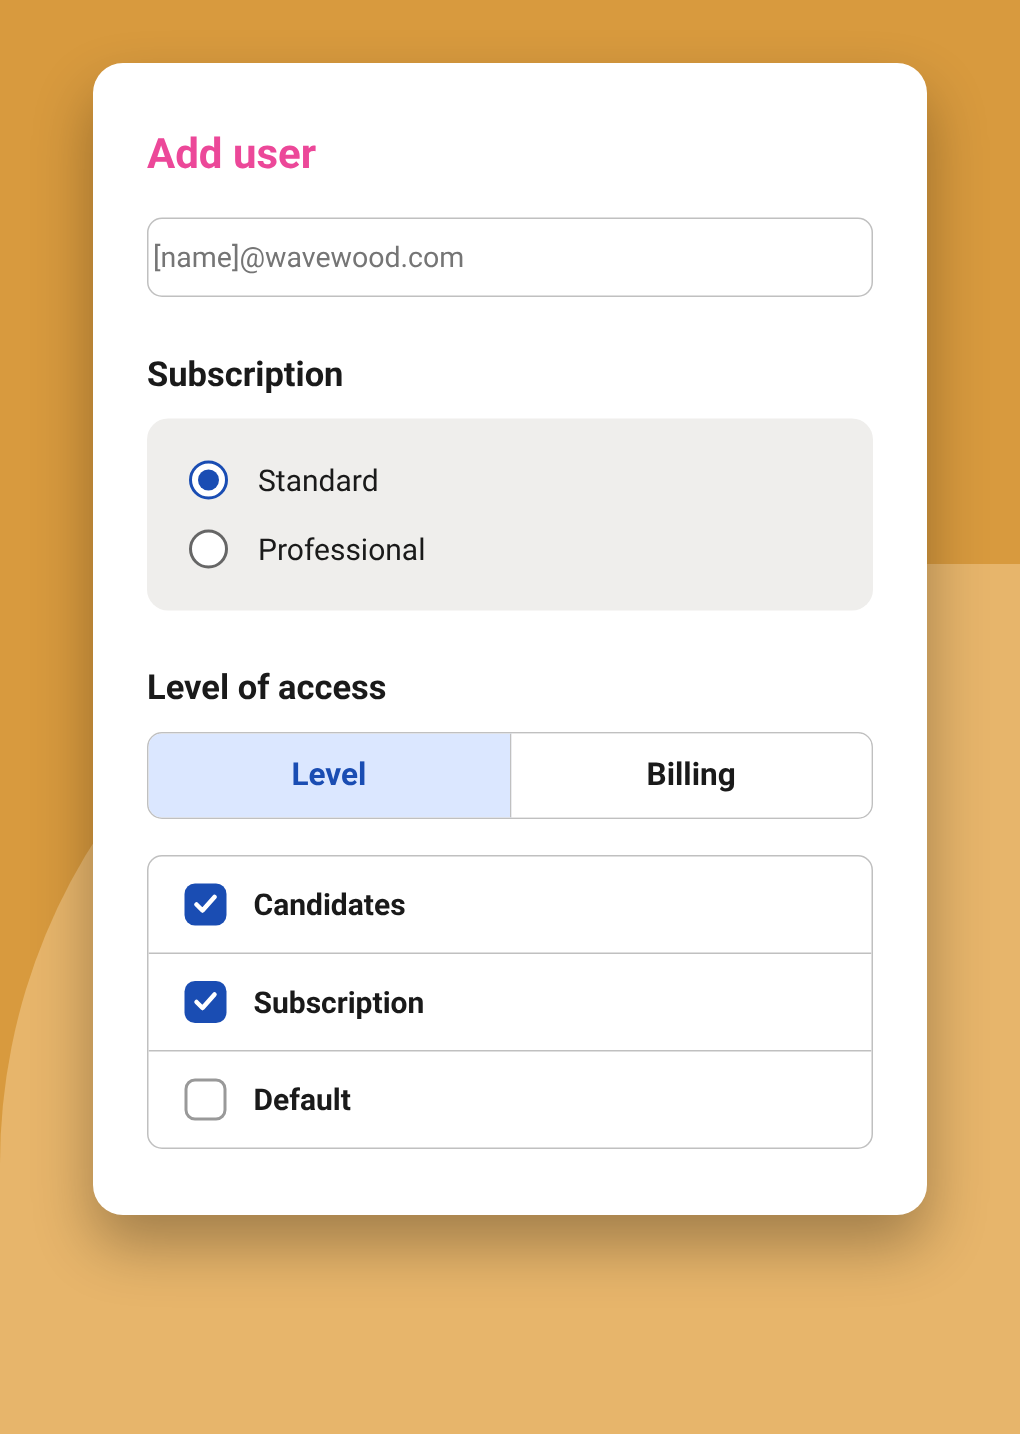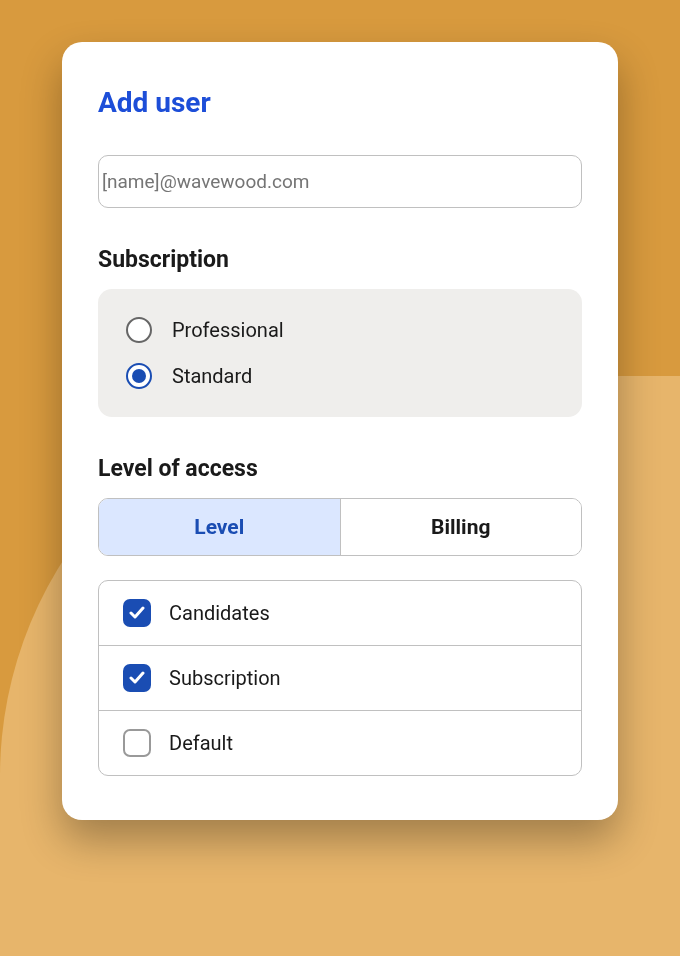--- a/index.html
+++ b/index.html
@@ -36,22 +36,22 @@
       background: #ffffff;
       border-radius: 20px;
       padding: 44px 36px 44px 36px;
       box-shadow: 0 20px 40px rgba(0,0,0,0.3);
       z-index: 1;
     }
     
     .title {
       font-size: 28px;
       font-weight: 700;
-      color: #1d4ed8;
-      margin-bottom: 36px;
+      color: #ec4899;
+      margin-bottom: 26px;
     }
     
     .input-field {
       width: 100%;
       padding: 14px 3px;
       font-size: 19px;
       color: #333;
       border: 1px solid #c0c0c0;
       border-radius: 10px;
       outline: none;
@@ -170,21 +170,21 @@
       background: #1a4db3;
     }
     
     .checkbox-box.unchecked {
       background: #fff;
       border: 2px solid #999;
     }
     
     .checkbox-label {
       font-size: 20px;
-      font-weight: 400;
+      font-weight: 700;
       color: #1a1a1a;
     }
     
     .checkmark {
       stroke: #fff;
       stroke-width: 3;
       fill: none;
       stroke-linecap: round;
       stroke-linejoin: round;
     }
@@ -197,28 +197,28 @@
 <div class="card">
   
   <h1 class="title">Add user</h1>
   
   <input type="text" class="input-field" placeholder="[name]@wavewood.com" style="">
   
   <h2 class="section-label">Subscription</h2>
   
   <div class="radio-group">
     <div class="radio-row">
-      <div class="radio-circle"></div>
-      <span class="radio-label">Professional</span>
-    </div>
-    <div class="radio-row">
       <div class="radio-circle selected">
         <div class="radio-dot"></div>
       </div>
       <span class="radio-label">Standard</span>
+    </div>
+    <div class="radio-row">
+      <div class="radio-circle"></div>
+      <span class="radio-label">Professional</span>
     </div>
   </div>
   
   <h2 class="section-label">Level of access</h2>
   
   <div class="segmented">
     <div class="segment active">Level</div>
     <div class="segment">Billing</div>
   </div>
   

